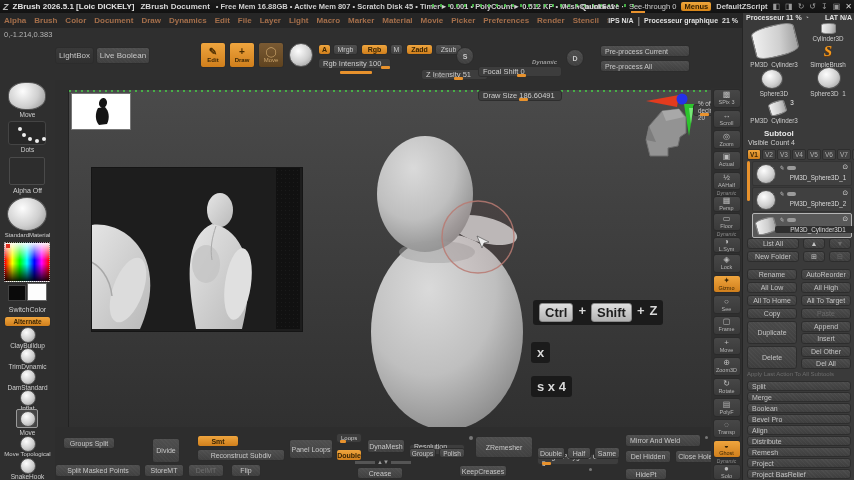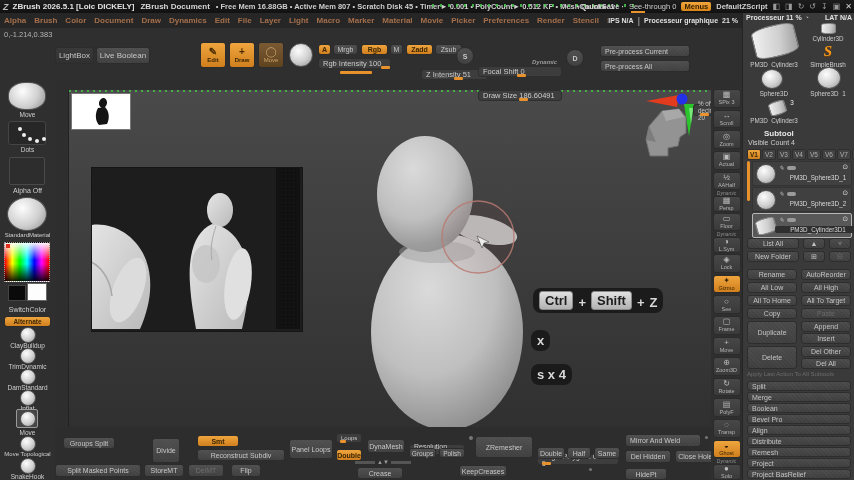--- a/index.html
+++ b/index.html
@@ -58,22 +58,22 @@
           linear-gradient(to right,#f00,#ff0,#0f0,#0ff,#00f,#f0f,#f00);border:1px dotted #999;}
   .brushRow .bthumb{position:absolute;left:20px;width:14px;height:14px;}
   .selBox{border:1px solid #9a9a9a;background:#454545;border-radius:2px;}
   
   #canvas{position:absolute;left:68px;top:90px;width:642px;height:337px;
           background:linear-gradient(#4a4a4a,#303030);border-left:1px solid #222;z-index:5;cursor:crosshair;}
   #canvas::before{content:"";position:absolute;left:0;top:0;width:100%;height:2px;
           background:repeating-linear-gradient(90deg,#46d046 0 2px,transparent 2px 6px);opacity:.75;}
   .alphaPrev{position:absolute;left:2px;top:3px;width:58px;height:35px;background:#fff;border:1px solid #777;}
   .pip{position:absolute;left:22px;top:77px;width:210px;height:163px;background:#1d1d1d;border:1px solid #151515;}
-  .overlayRow{position:absolute;display:flex;align-items:flex-end;gap:5px;background:rgba(22,22,22,.85);
-              padding:3px 6px;border-radius:8px;color:#d8d8d8;font-weight:bold;font-size:13px;}
+  .overlayRow{position:absolute;display:flex;align-items:flex-start;gap:5px;background:rgba(22,22,22,.85);
+              padding:3px 6px;border-radius:3px;color:#d8d8d8;font-weight:bold;font-size:13px;margin-top:12px;}
   .key{background:linear-gradient(#e0e0e0,#b2b2b2);color:#1d1d1d;border:1px solid #8a8a8a;border-radius:3px;
        padding:0 5px;font-weight:bold;font-size:13px;line-height:17px;}
   
   #right-shelf{position:absolute;left:711px;top:88px;width:31px;height:392px;background:#2f2f2f;
                display:flex;flex-direction:column;align-items:center;z-index:20;}
   .rs-item{width:27px;flex:1 1 0;display:flex;flex-direction:column;align-items:center;justify-content:center;
            margin:1px 0;min-height:0;}
   .rs-btn{width:26px;height:100%;min-height:14px;display:flex;flex-direction:column;align-items:center;justify-content:center;
           background:linear-gradient(#474747,#3a3a3a);border:1px solid #2b2b2b;border-radius:3px;cursor:pointer;}
   .rs-item.active .rs-btn{background:linear-gradient(#efa53e,#d07f1c);color:#3a2504;}

